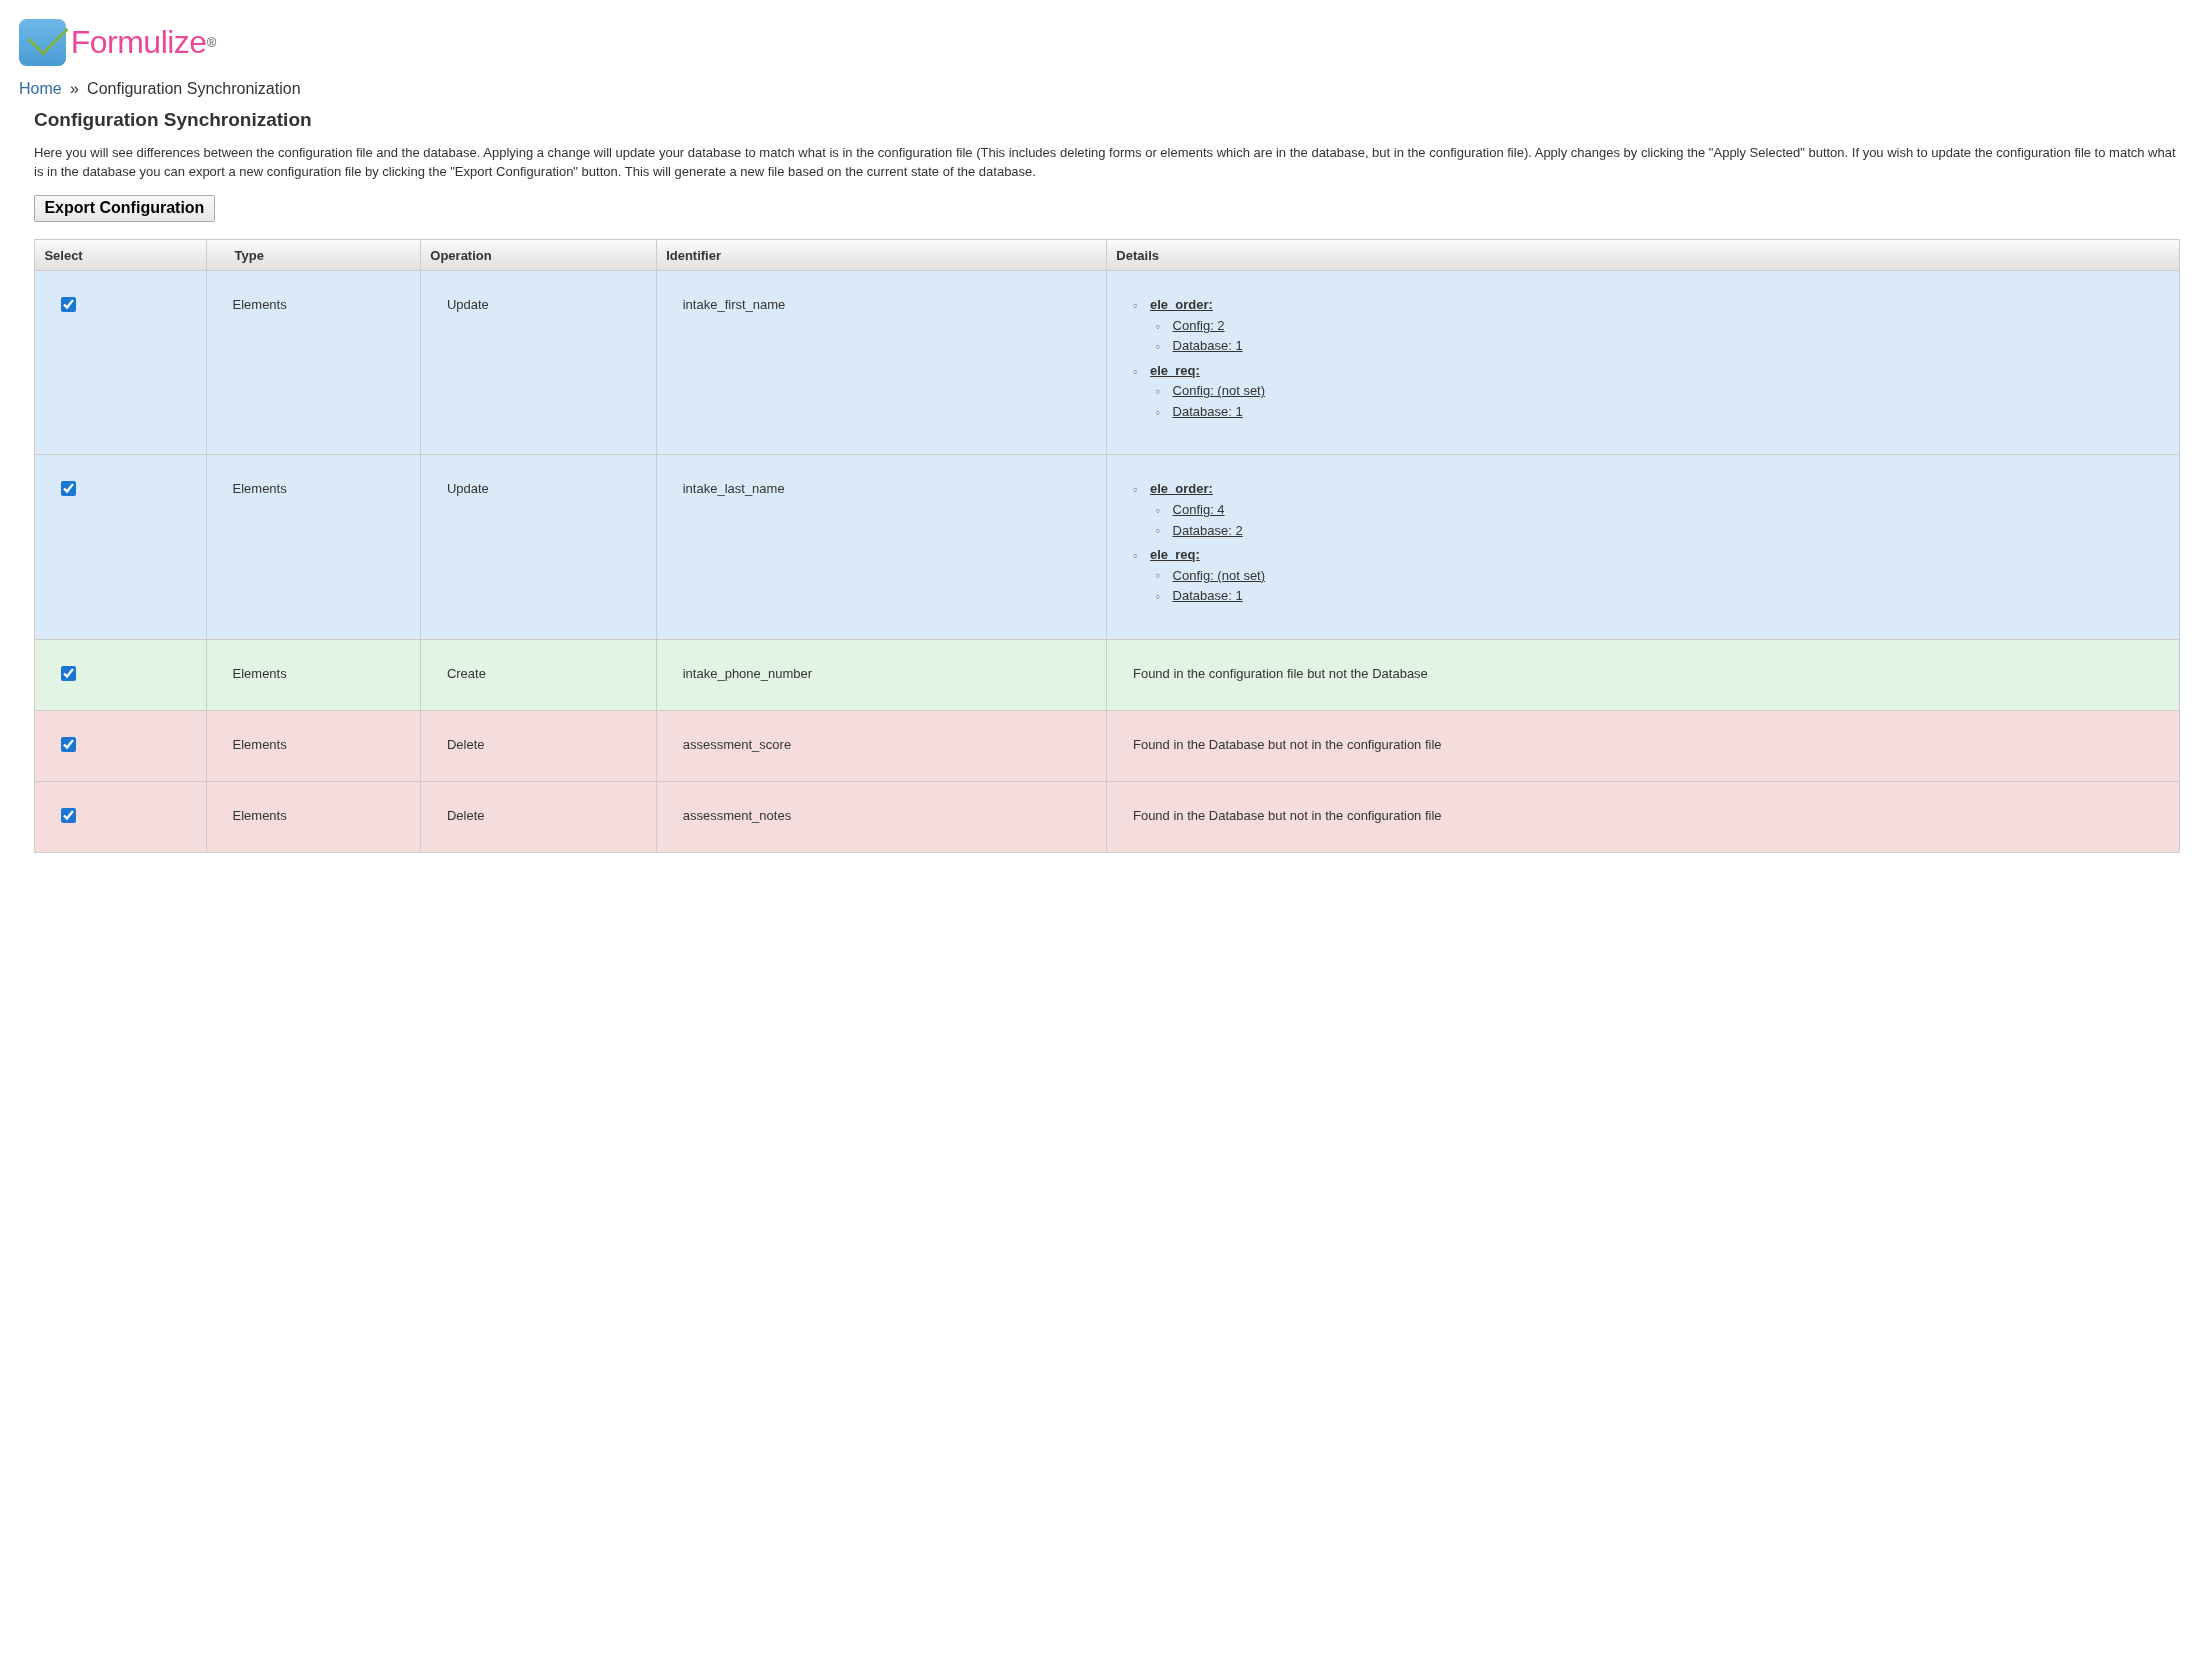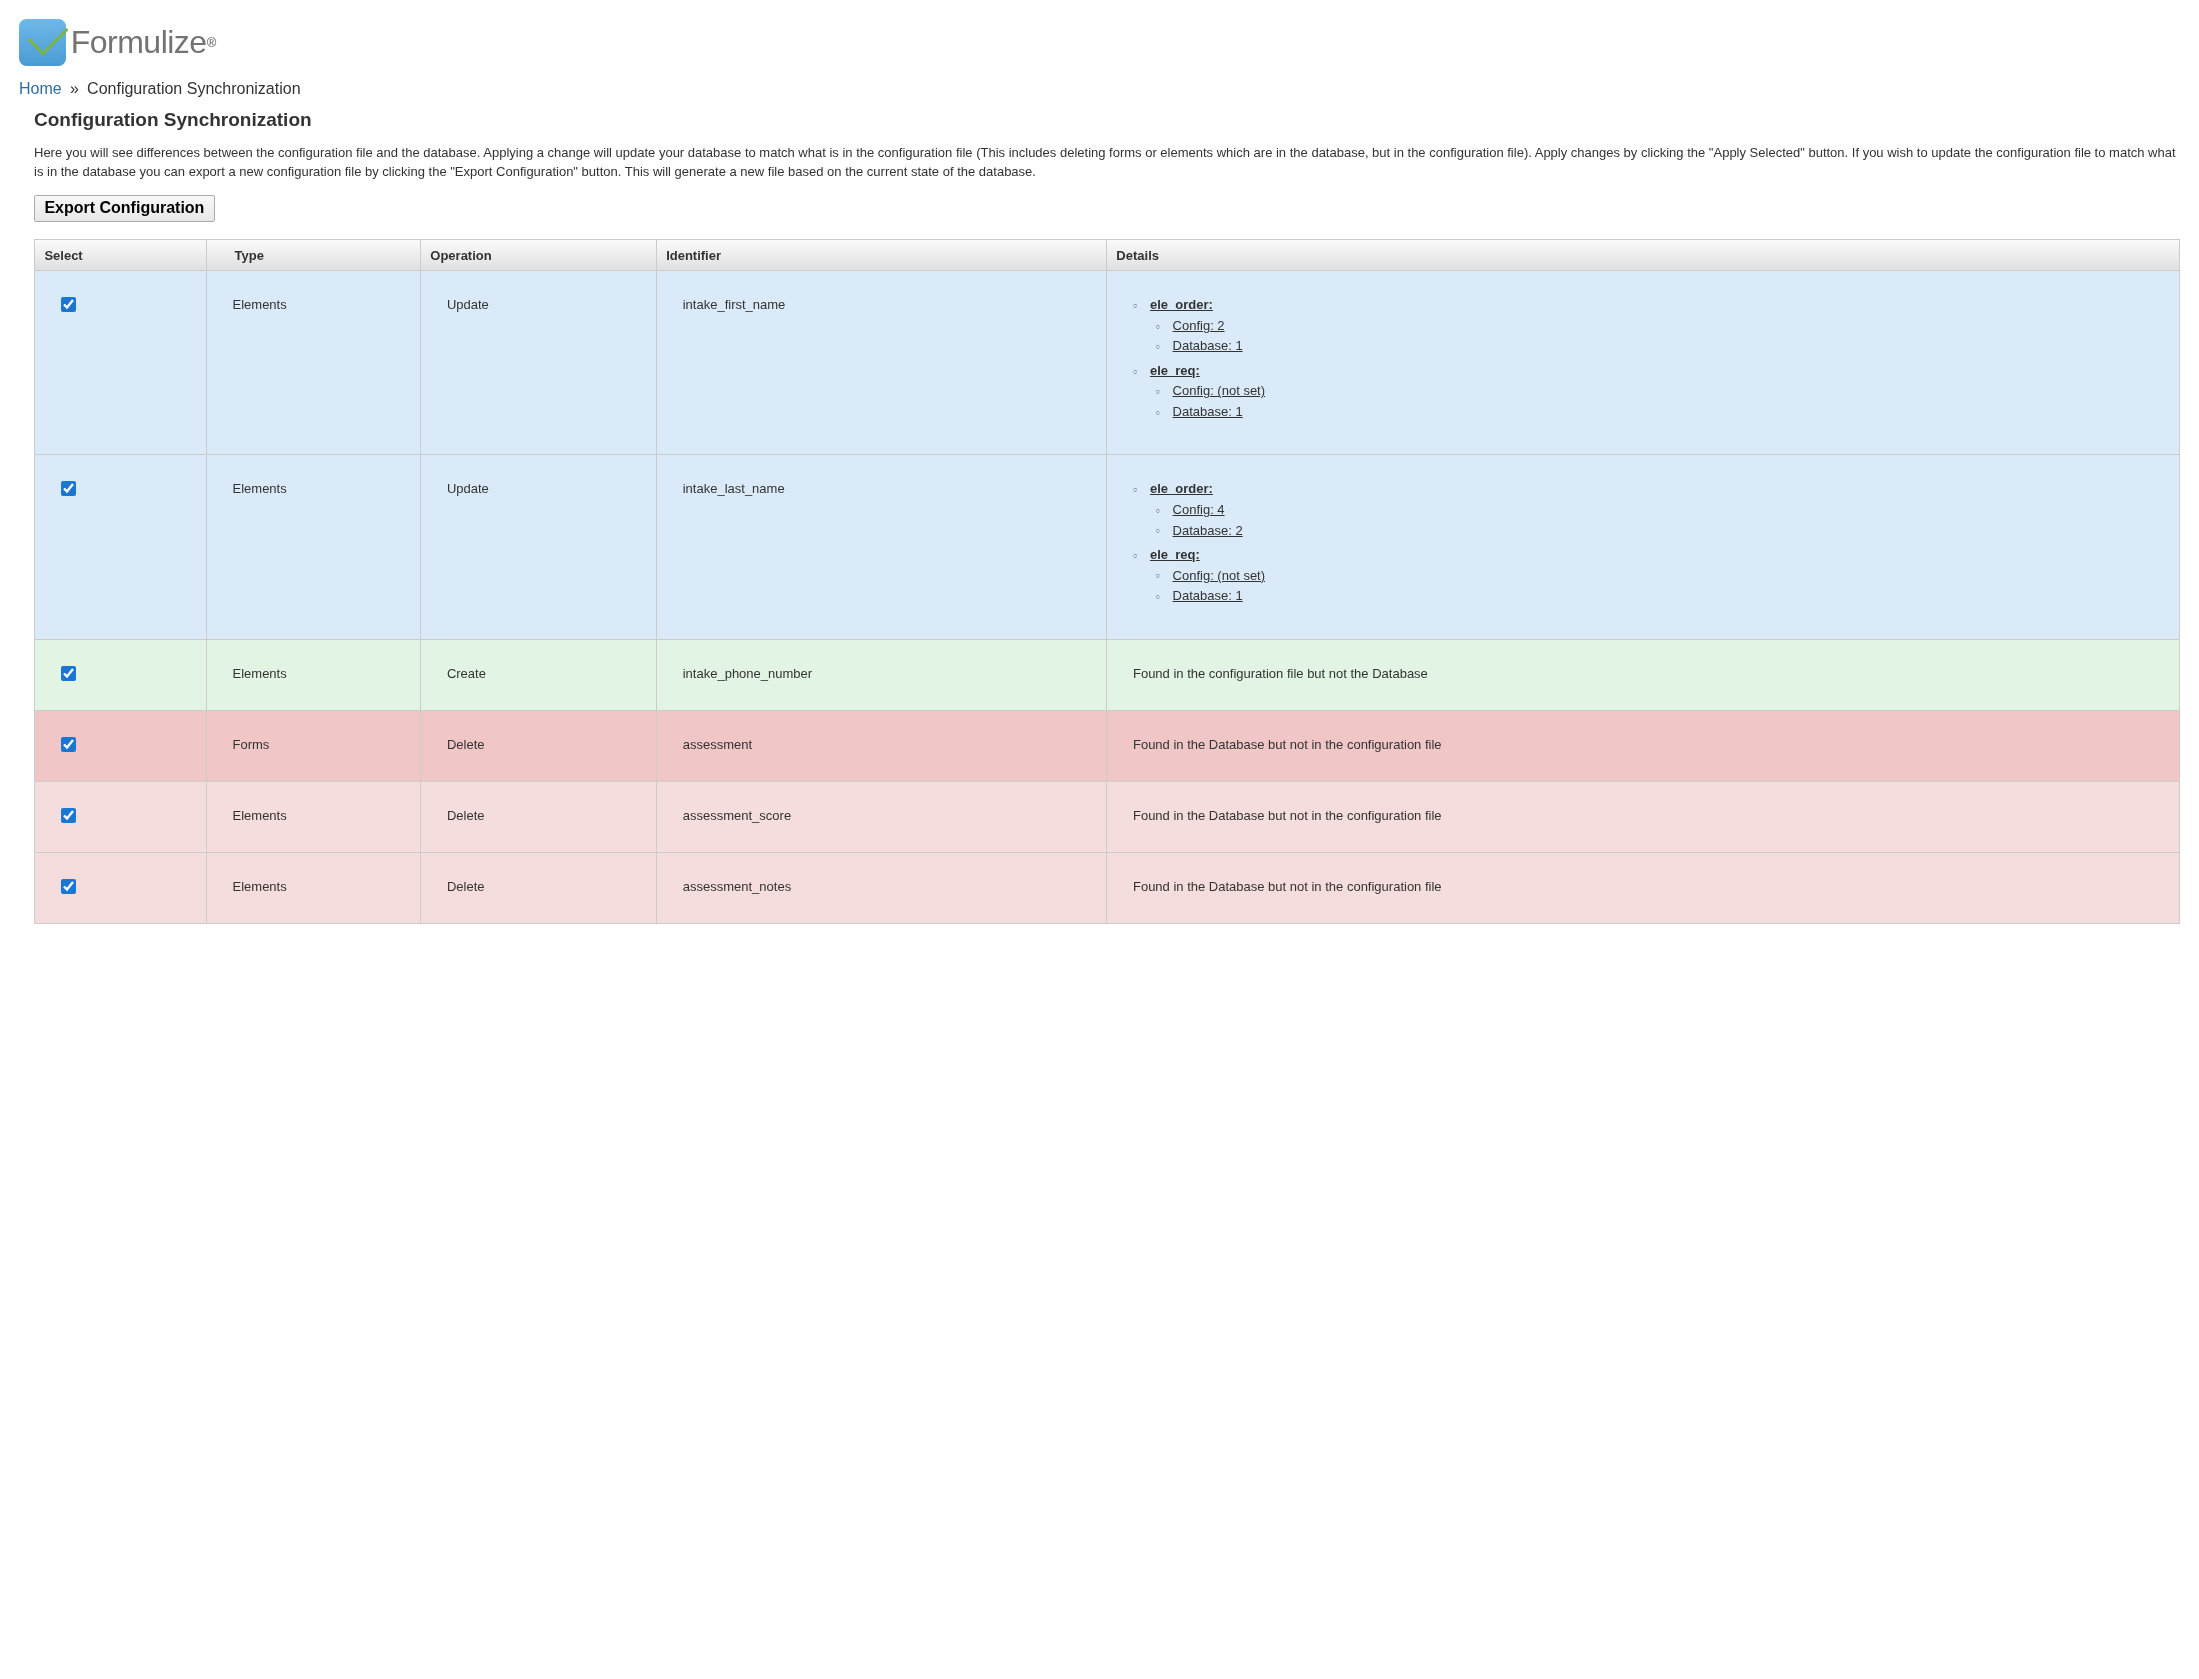--- a/index.html
+++ b/index.html
@@ -39,21 +39,21 @@
       border-left: 3.8px solid #7cb342;
       border-bottom: 3.8px solid #7cb342;
       transform: rotate(-45deg);
       top: 4.7px;
       left: 11.3px;
     }
     
     .logo-text {
       font-size: 32px;
       font-weight: normal;
-      color: #737373;
+      color: #ec4899;
       letter-spacing: -0.5px;
     }
     
     .logo-reg {
       font-size: 13px;
       vertical-align: super;
       color: #555;
     }
     
     .breadcrumb {
@@ -296,27 +296,20 @@
             </ul>
           </td>
         </tr>
         <tr class="row-create">
           <td><input type="checkbox" checked="" style=""></td>
           <td>Elements</td>
           <td>Create</td>
           <td>intake_phone_number</td>
           <td>Found in the configuration file but not the Database</td>
         </tr>
-        <tr class="row-delete-1">
-          <td><input type="checkbox" checked="" style=""></td>
-          <td>Forms</td>
-          <td>Delete</td>
-          <td>assessment</td>
-          <td>Found in the Database but not in the configuration file</td>
-        </tr>
         <tr class="row-delete-2">
           <td><input type="checkbox" checked="" style=""></td>
           <td>Elements</td>
           <td>Delete</td>
           <td>assessment_score</td>
           <td>Found in the Database but not in the configuration file</td>
         </tr>
         <tr class="row-delete-2">
           <td><input type="checkbox" checked="" style=""></td>
           <td>Elements</td>

